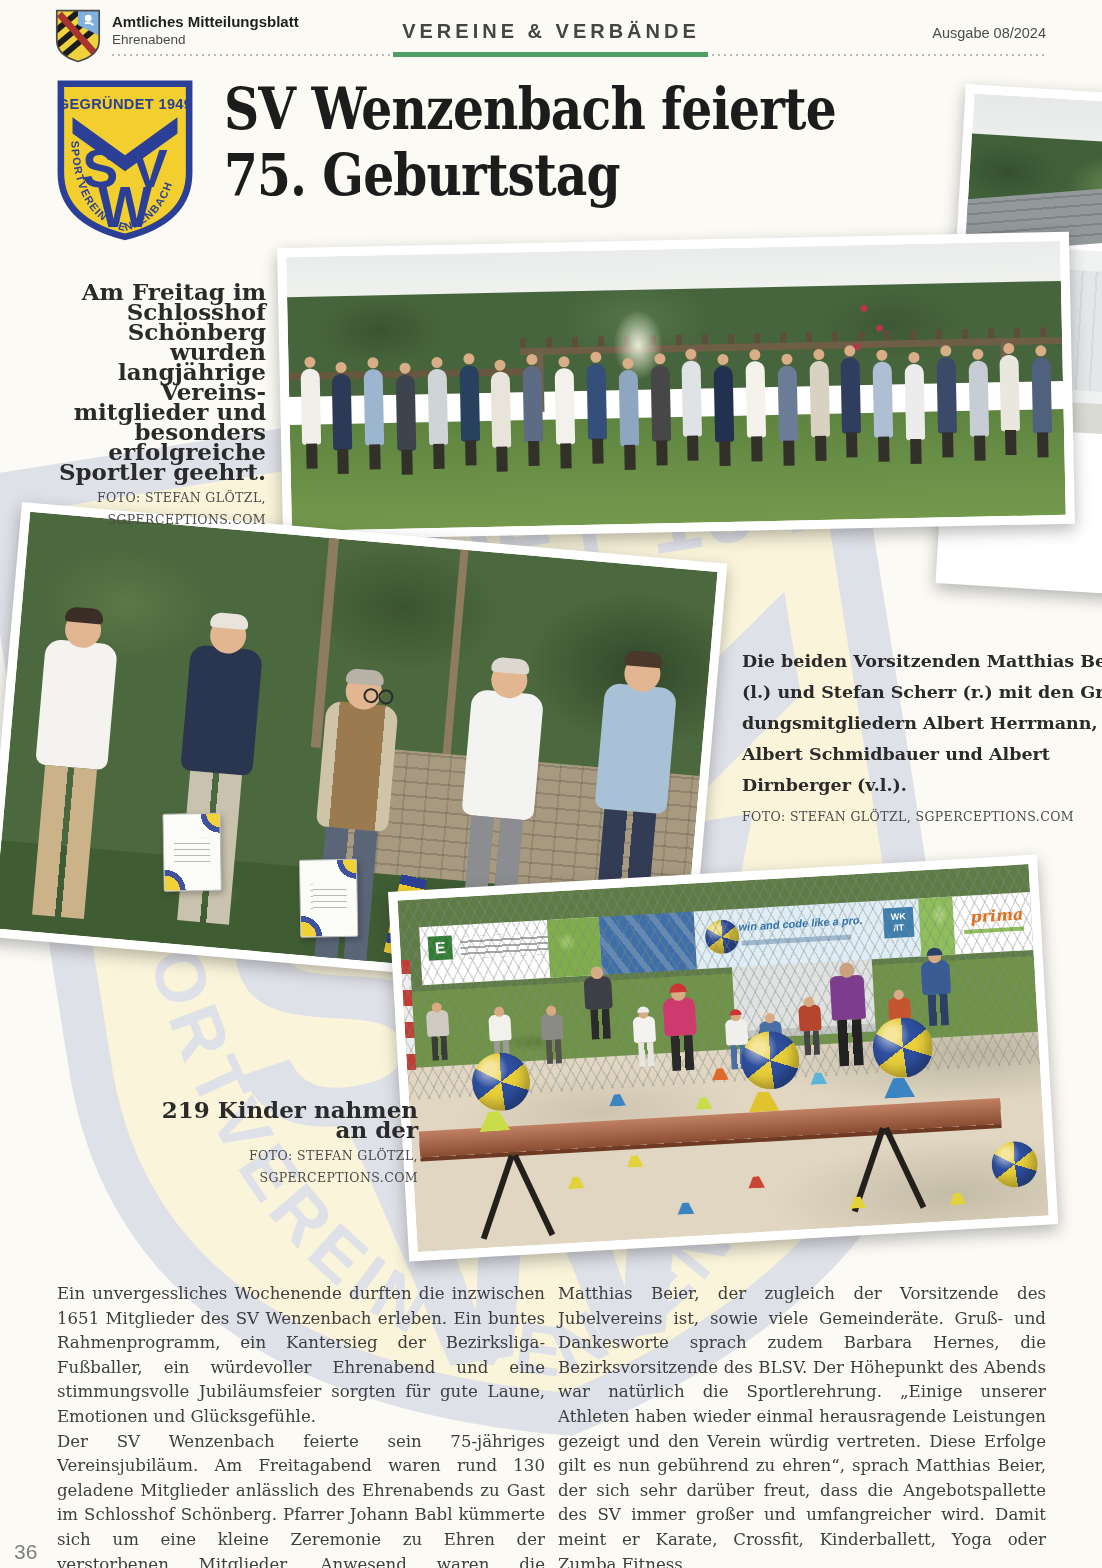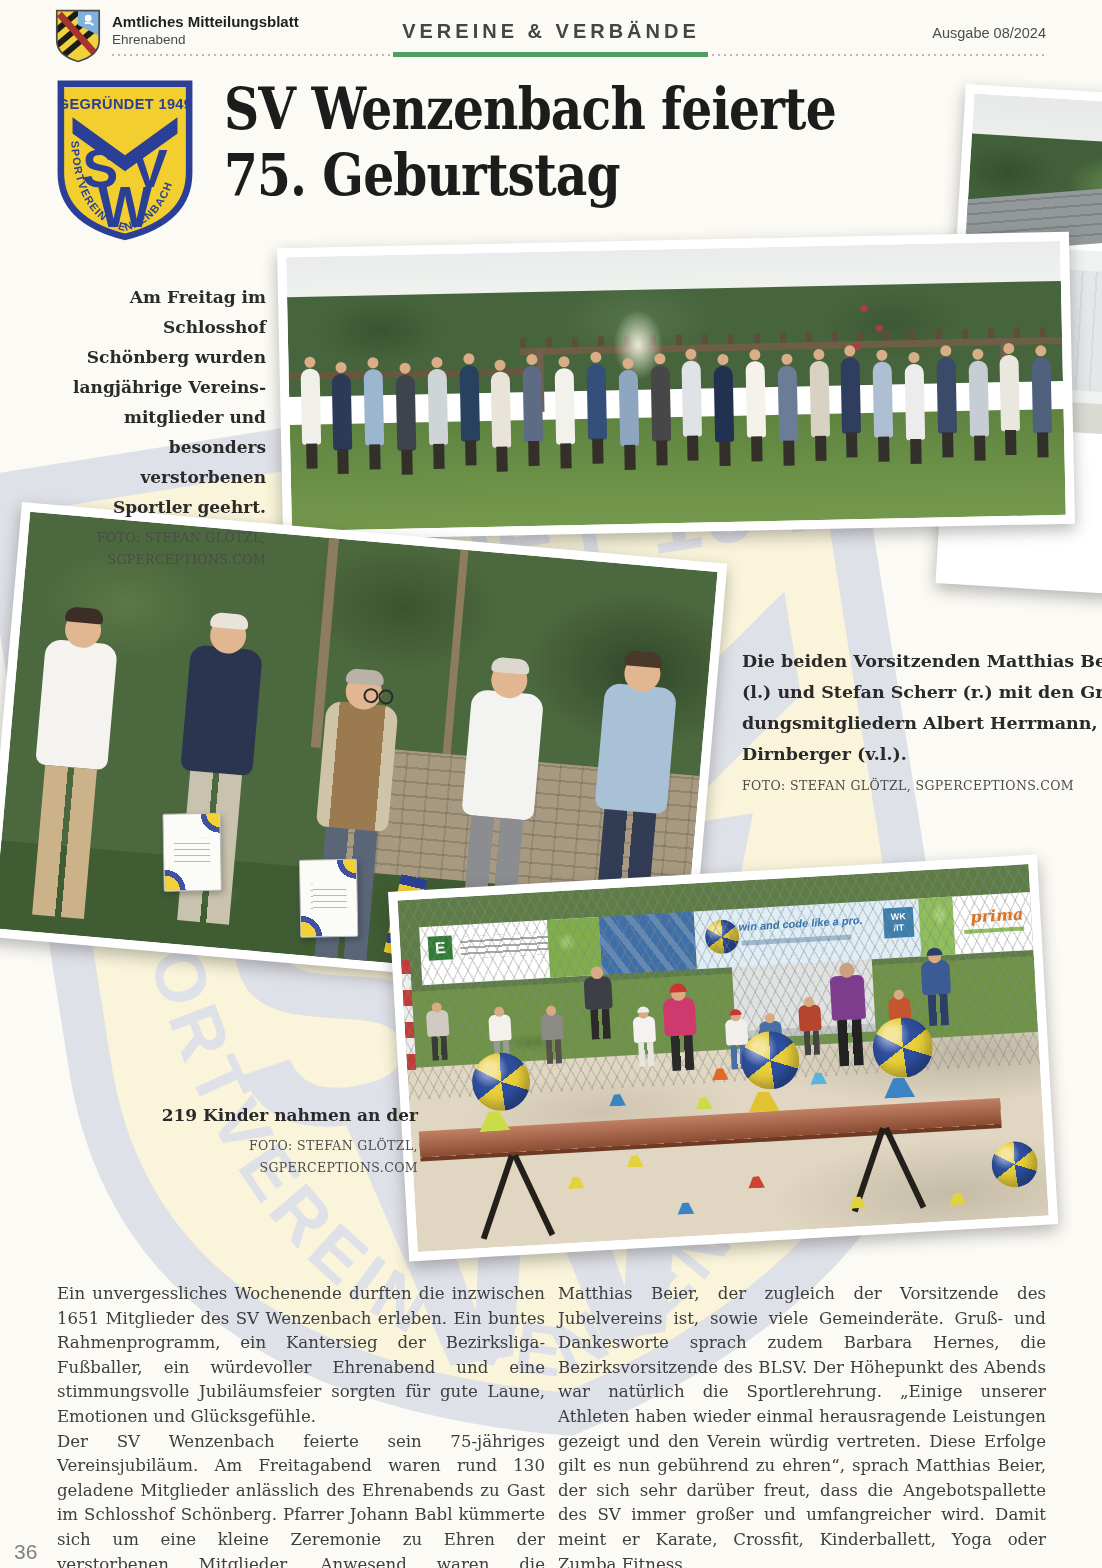--- a/index.html
+++ b/index.html
@@ -170,21 +170,21 @@
       background:linear-gradient(#c08064,#8a4c32);box-shadow:0 4px 0 #6e3a24;}
   .bleg{position:absolute;width:6px;height:88px;background:#23201c;}
   .vb{position:absolute;border-radius:50%;
       background:radial-gradient(circle at 32% 28%,rgba(255,255,255,.5) 0 10%,rgba(255,255,255,0) 32%),
       conic-gradient(#2e4f9e 0 55deg,#e9cf3a 55deg 110deg,#2e4f9e 110deg 175deg,#e9cf3a 175deg 235deg,#2e4f9e 235deg 300deg,#e9cf3a 300deg 360deg);
       box-shadow:inset -5px -7px 12px rgba(0,0,0,.28);}
   .cone{position:absolute;clip-path:polygon(15% 100%,85% 100%,62% 0,38% 0);}
 
   
   .caption{position:absolute;z-index:6;font-family:"DejaVu Serif",serif;color:#2a2a2a;}
-  .caption .bold{font-weight:bold;font-size:17px;line-height:30px;}
+  .caption .bold{font-weight:bold;font-size:23px;line-height:20px;}
   .caption .credit{font-size:12.5px;letter-spacing:.4px;color:#4b4b4b;line-height:22px;margin-top:5px;}
   #cap1{left:28px;top:282px;width:238px;text-align:right;}
   #cap2{left:742px;top:646px;width:340px;text-align:left;}
   #cap2 .bold{font-size:17.5px;line-height:31px;white-space:nowrap;}
   #cap3{left:156px;top:1100px;width:262px;text-align:right;}
 
   
   .col{position:absolute;top:1282px;z-index:6;font-family:"DejaVu Serif",serif;
       font-size:16.6px;line-height:24.6px;color:#3e3e3e;text-align:justify;}
   #col1{left:57px;width:488px;}
@@ -476,34 +476,35 @@
       </div>
   </div>
 </div>
 
 <div id="cap1" class="caption">
   <div class="bold">
     <div>Am Freitag im Schlosshof</div>
     <div>Schönberg wurden</div>
     <div>langjährige Vereins-</div>
     <div>mitglieder und besonders</div>
-    <div>verstorbenen</div>
+    <div>erfolgreiche</div>
     <div>Sportler geehrt.</div>
   </div>
   <div class="credit">
     <div>FOTO: STEFAN GLÖTZL,</div>
     <div>SGPERCEPTIONS.COM</div>
   </div>
 </div>
 
 <div id="cap2" class="caption">
   <div class="bold">
     <div>Die beiden Vorsitzenden Matthias Beier</div>
     <div>(l.) und Stefan Scherr (r.) mit den Grün-</div>
     <div>dungsmitgliedern Albert Herrmann,</div>
+    <div>Albert Schmidbauer und Albert</div>
     <div>Dirnberger (v.l.).</div>
   </div>
   <div class="credit">FOTO: STEFAN GLÖTZL, SGPERCEPTIONS.COM</div>
 </div>
 
 <div id="cap3" class="caption">
   <div class="bold">
     <div>219 Kinder nahmen an der</div>
   </div>
   <div class="credit">

